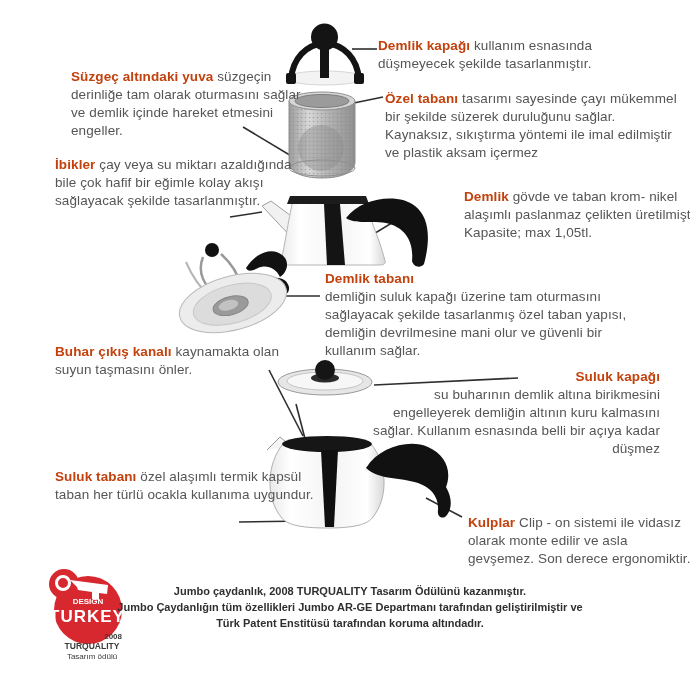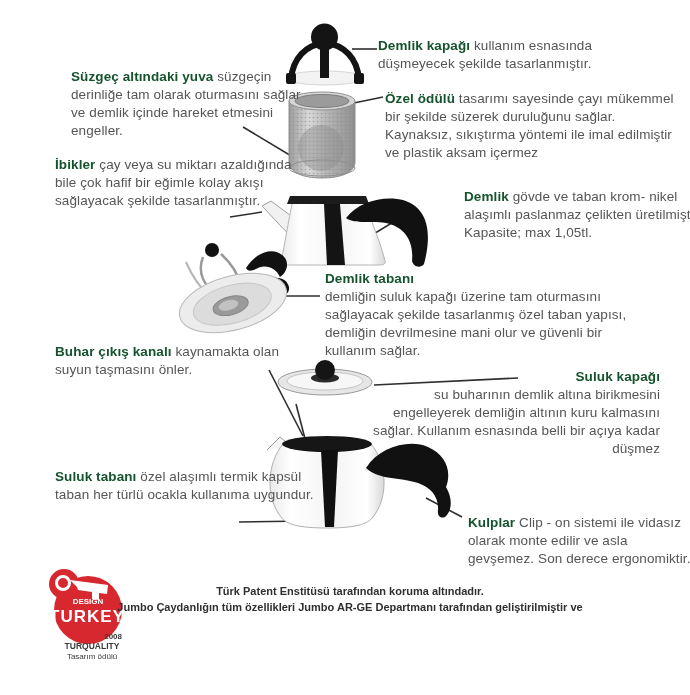--- a/index.html
+++ b/index.html
@@ -5,21 +5,21 @@
   html,body{margin:0;padding:0;background:#ffffff;}
   #canvas{
     position:relative;width:690px;height:695px;background:#ffffff;overflow:hidden;
     font-family:"Liberation Sans", sans-serif;
   }
   .note{
     position:absolute;
     font-size:13.5px;line-height:1.34;color:#555555;
     letter-spacing:.1px;
   }
-  .note b{color:#14532d;font-weight:bold;}
+  .note b{color:#c2410c;font-weight:bold;}
   .note.block-label b{display:block;}
   .note.right{text-align:right;}
   #overlay{position:absolute;left:0;top:0;width:690px;height:695px;}
   .footer-text{
     position:absolute;left:95px;top:584px;width:510px;
     text-align:center;font-size:11px;line-height:1.45;font-weight:bold;color:#2f2f2f;
   }
   .logo{position:absolute;left:26px;top:564px;width:112px;height:100px;}
 </style>
 </head>
@@ -133,21 +133,21 @@
     <b>İbikler</b>
     <span>çay veya su miktarı azaldığında bile çok hafif bir eğimle kolay akışı sağlayacak şekilde tasarlanmıştır.</span>
   </div>
 
   <div class="note" style="left:378px;top:37px;width:265px;">
     <b>Demlik kapağı</b>
     <span>kullanım esnasında düşmeyecek şekilde tasarlanmıştır.</span>
   </div>
 
   <div class="note" style="left:385px;top:90px;width:292px;">
-    <b>Özel ödülü</b>
+    <b>Özel tabanı</b>
     <span>tasarımı sayesinde çayı mükemmel bir şekilde süzerek duruluğunu sağlar. Kaynaksız, sıkıştırma yöntemi ile imal edilmiştir ve plastik aksam içermez</span>
   </div>
 
   <div class="note" style="left:420px;top:188px;width:248px;margin-left:44px;">
     <b>Demlik</b>
     <span>gövde ve taban krom- nikel alaşımlı paslanmaz çelikten üretilmiştir. Kapasite; max 1,05tl.</span>
   </div>
 
   <div class="note block-label" style="left:325px;top:270px;width:330px;">
     <b>Demlik tabanı</b>
@@ -181,17 +181,18 @@
     <circle cx="37" cy="19" r="6.5" fill="none" stroke="#ffffff" stroke-width="3"></circle>
     <path d="M44,16 L82,21 L81,30 L73,29 L73,36 L66,35 L66,28 L52,26 L51,23 Z" fill="#ffffff"></path>
     <text x="62" y="40" font-size="8" font-weight="bold" fill="#ffffff" text-anchor="middle" font-family="Liberation Sans, sans-serif">DESIGN</text>
     <text x="61" y="58" font-size="17" font-weight="bold" fill="#ffffff" text-anchor="middle" letter-spacing="1" font-family="Liberation Sans, sans-serif">TURKEY</text>
     <text x="96" y="75" font-size="8" font-weight="bold" fill="#3a3a3a" text-anchor="end" font-family="Liberation Sans, sans-serif">2008</text>
     <text x="66" y="85" font-size="8.5" font-weight="bold" fill="#3a3a3a" text-anchor="middle" font-family="Liberation Sans, sans-serif">TURQUALITY</text>
     <text x="66" y="95" font-size="8" fill="#3a3a3a" text-anchor="middle" font-family="Liberation Sans, sans-serif">Tasarım ödülü</text>
   </svg>
 
   <div class="footer-text">
+    <div>Jumbo çaydanlık, 2008 TURQUALITY Tasarım Ödülünü kazanmıştır.</div>
+    <div>Jumbo Çaydanlığın tüm özellikleri Jumbo AR-GE Departmanı tarafından geliştirilmiştir ve</div>
     <div>Türk Patent Enstitüsü tarafından koruma altındadır.</div>
-    <div>Jumbo Çaydanlığın tüm özellikleri Jumbo AR-GE Departmanı tarafından geliştirilmiştir ve</div>
   </div>
 
 </div>
 
 </body></html>

